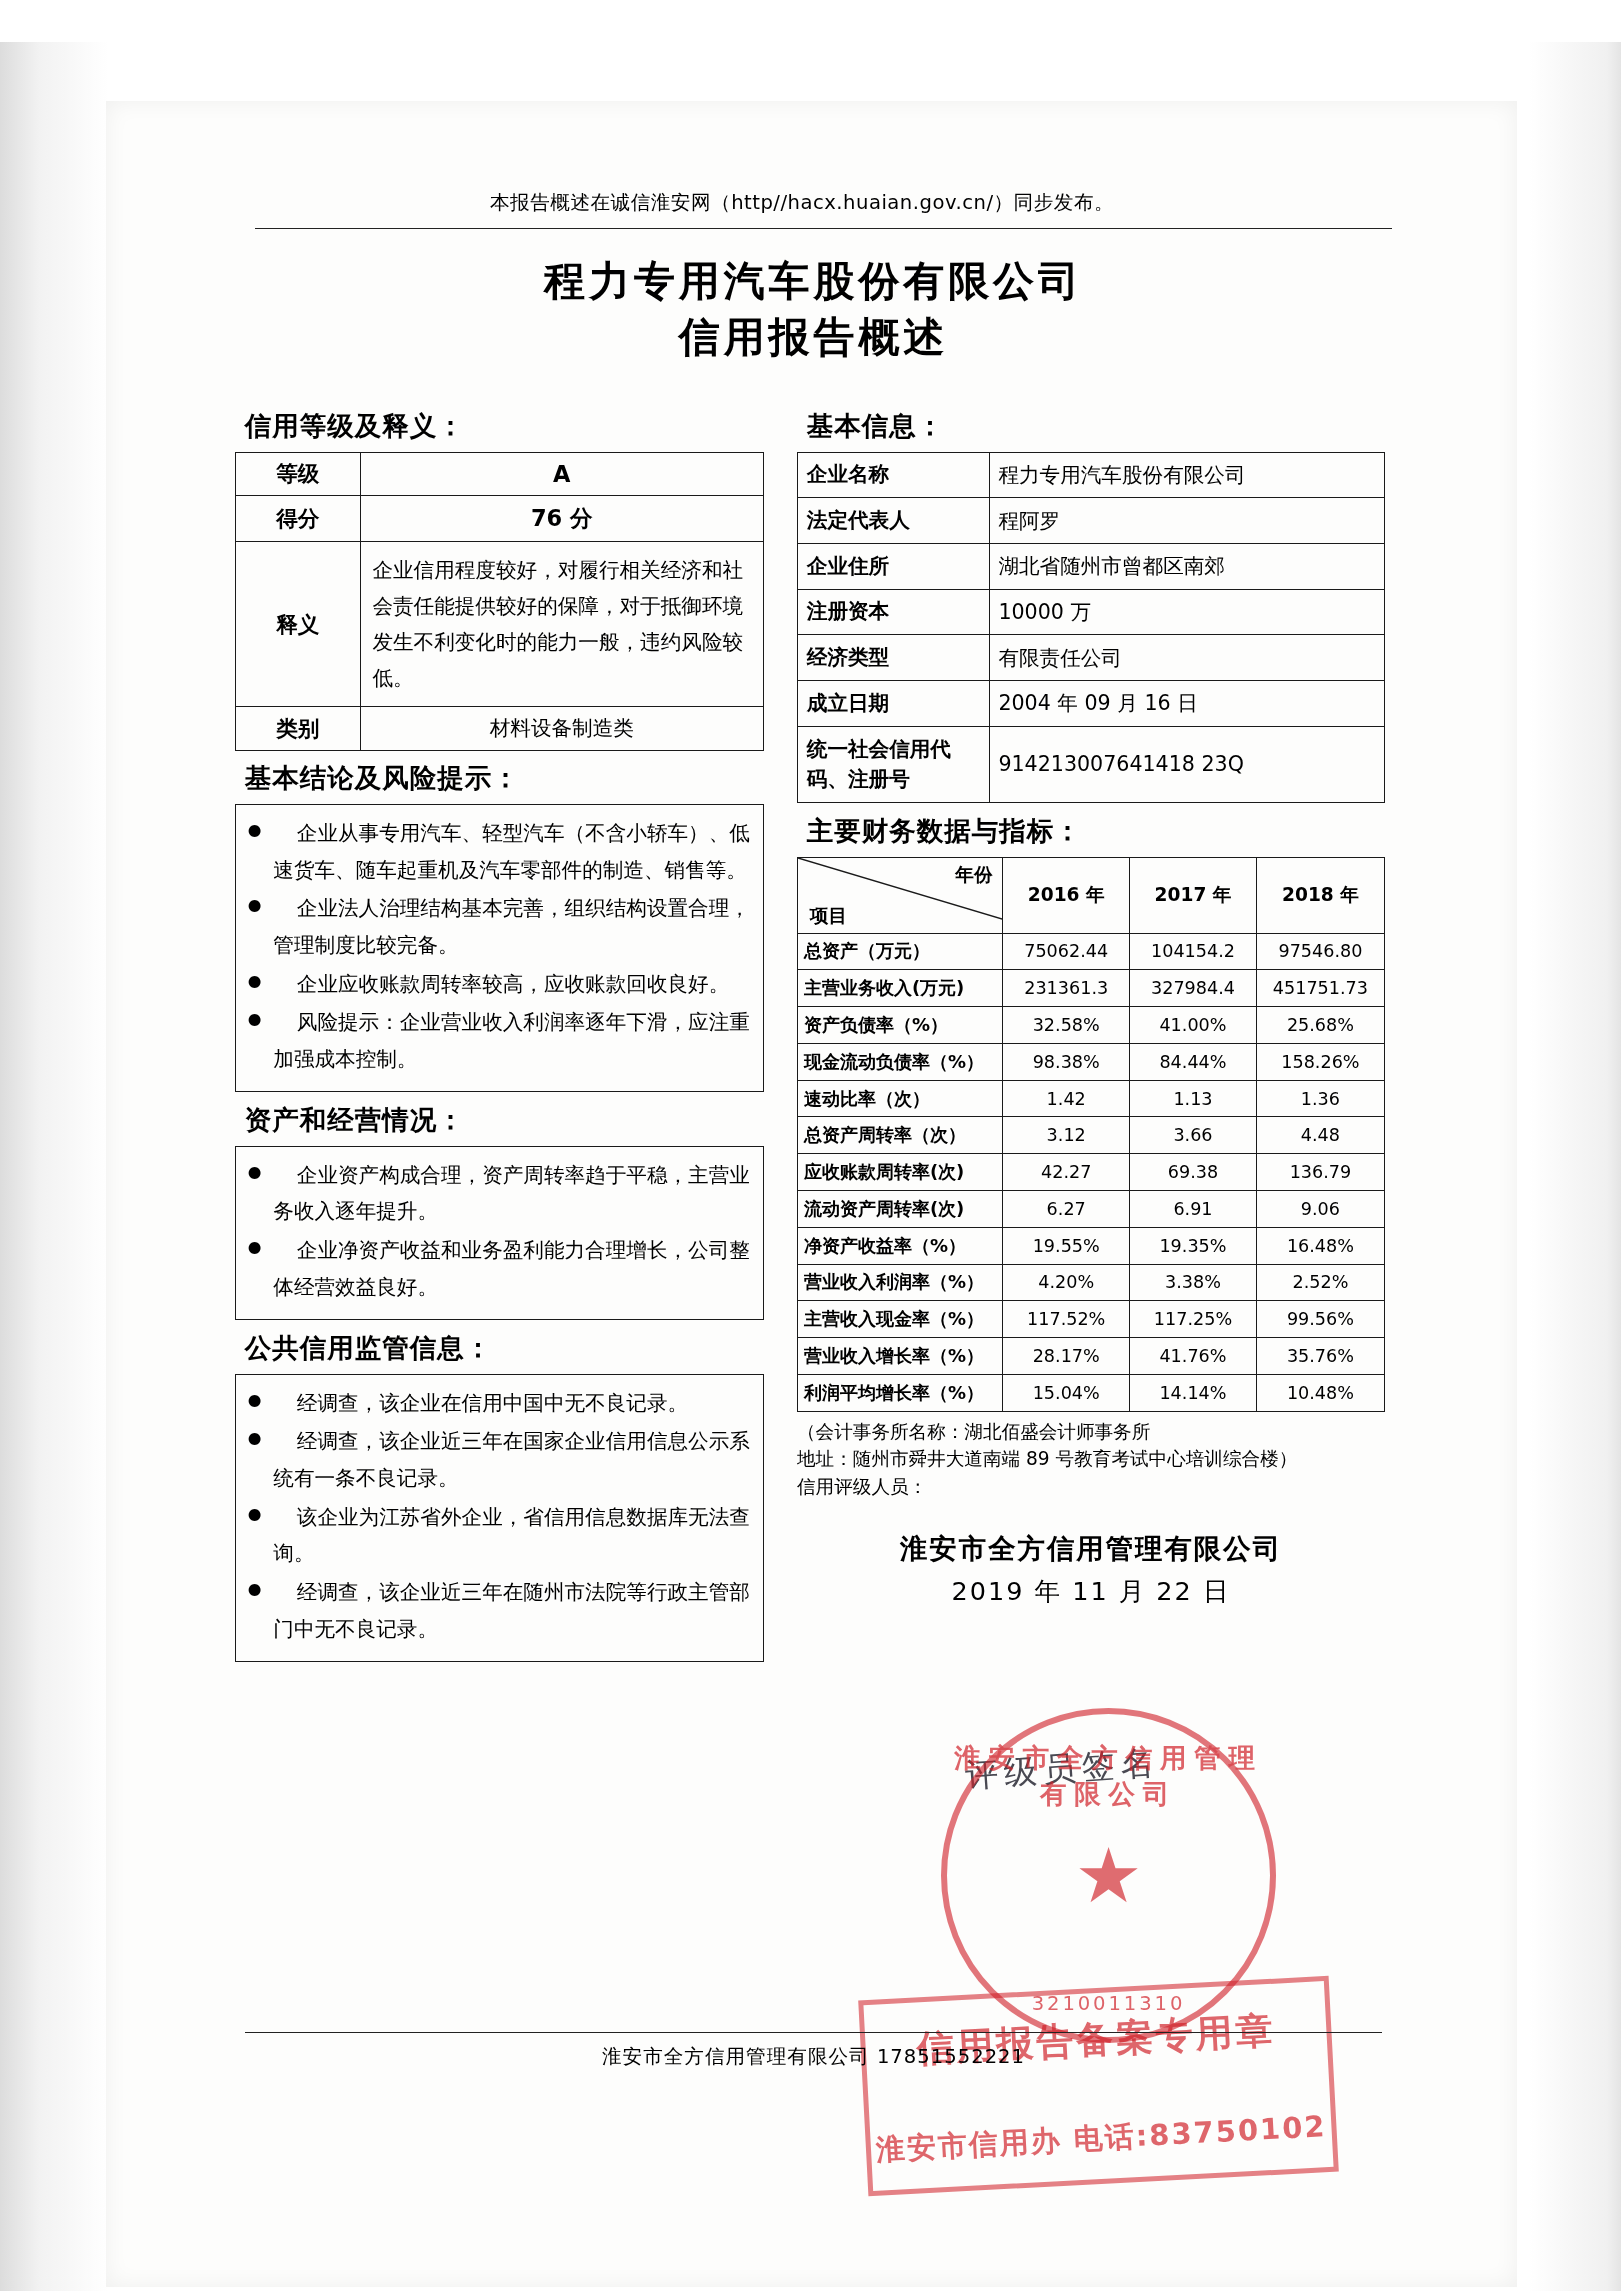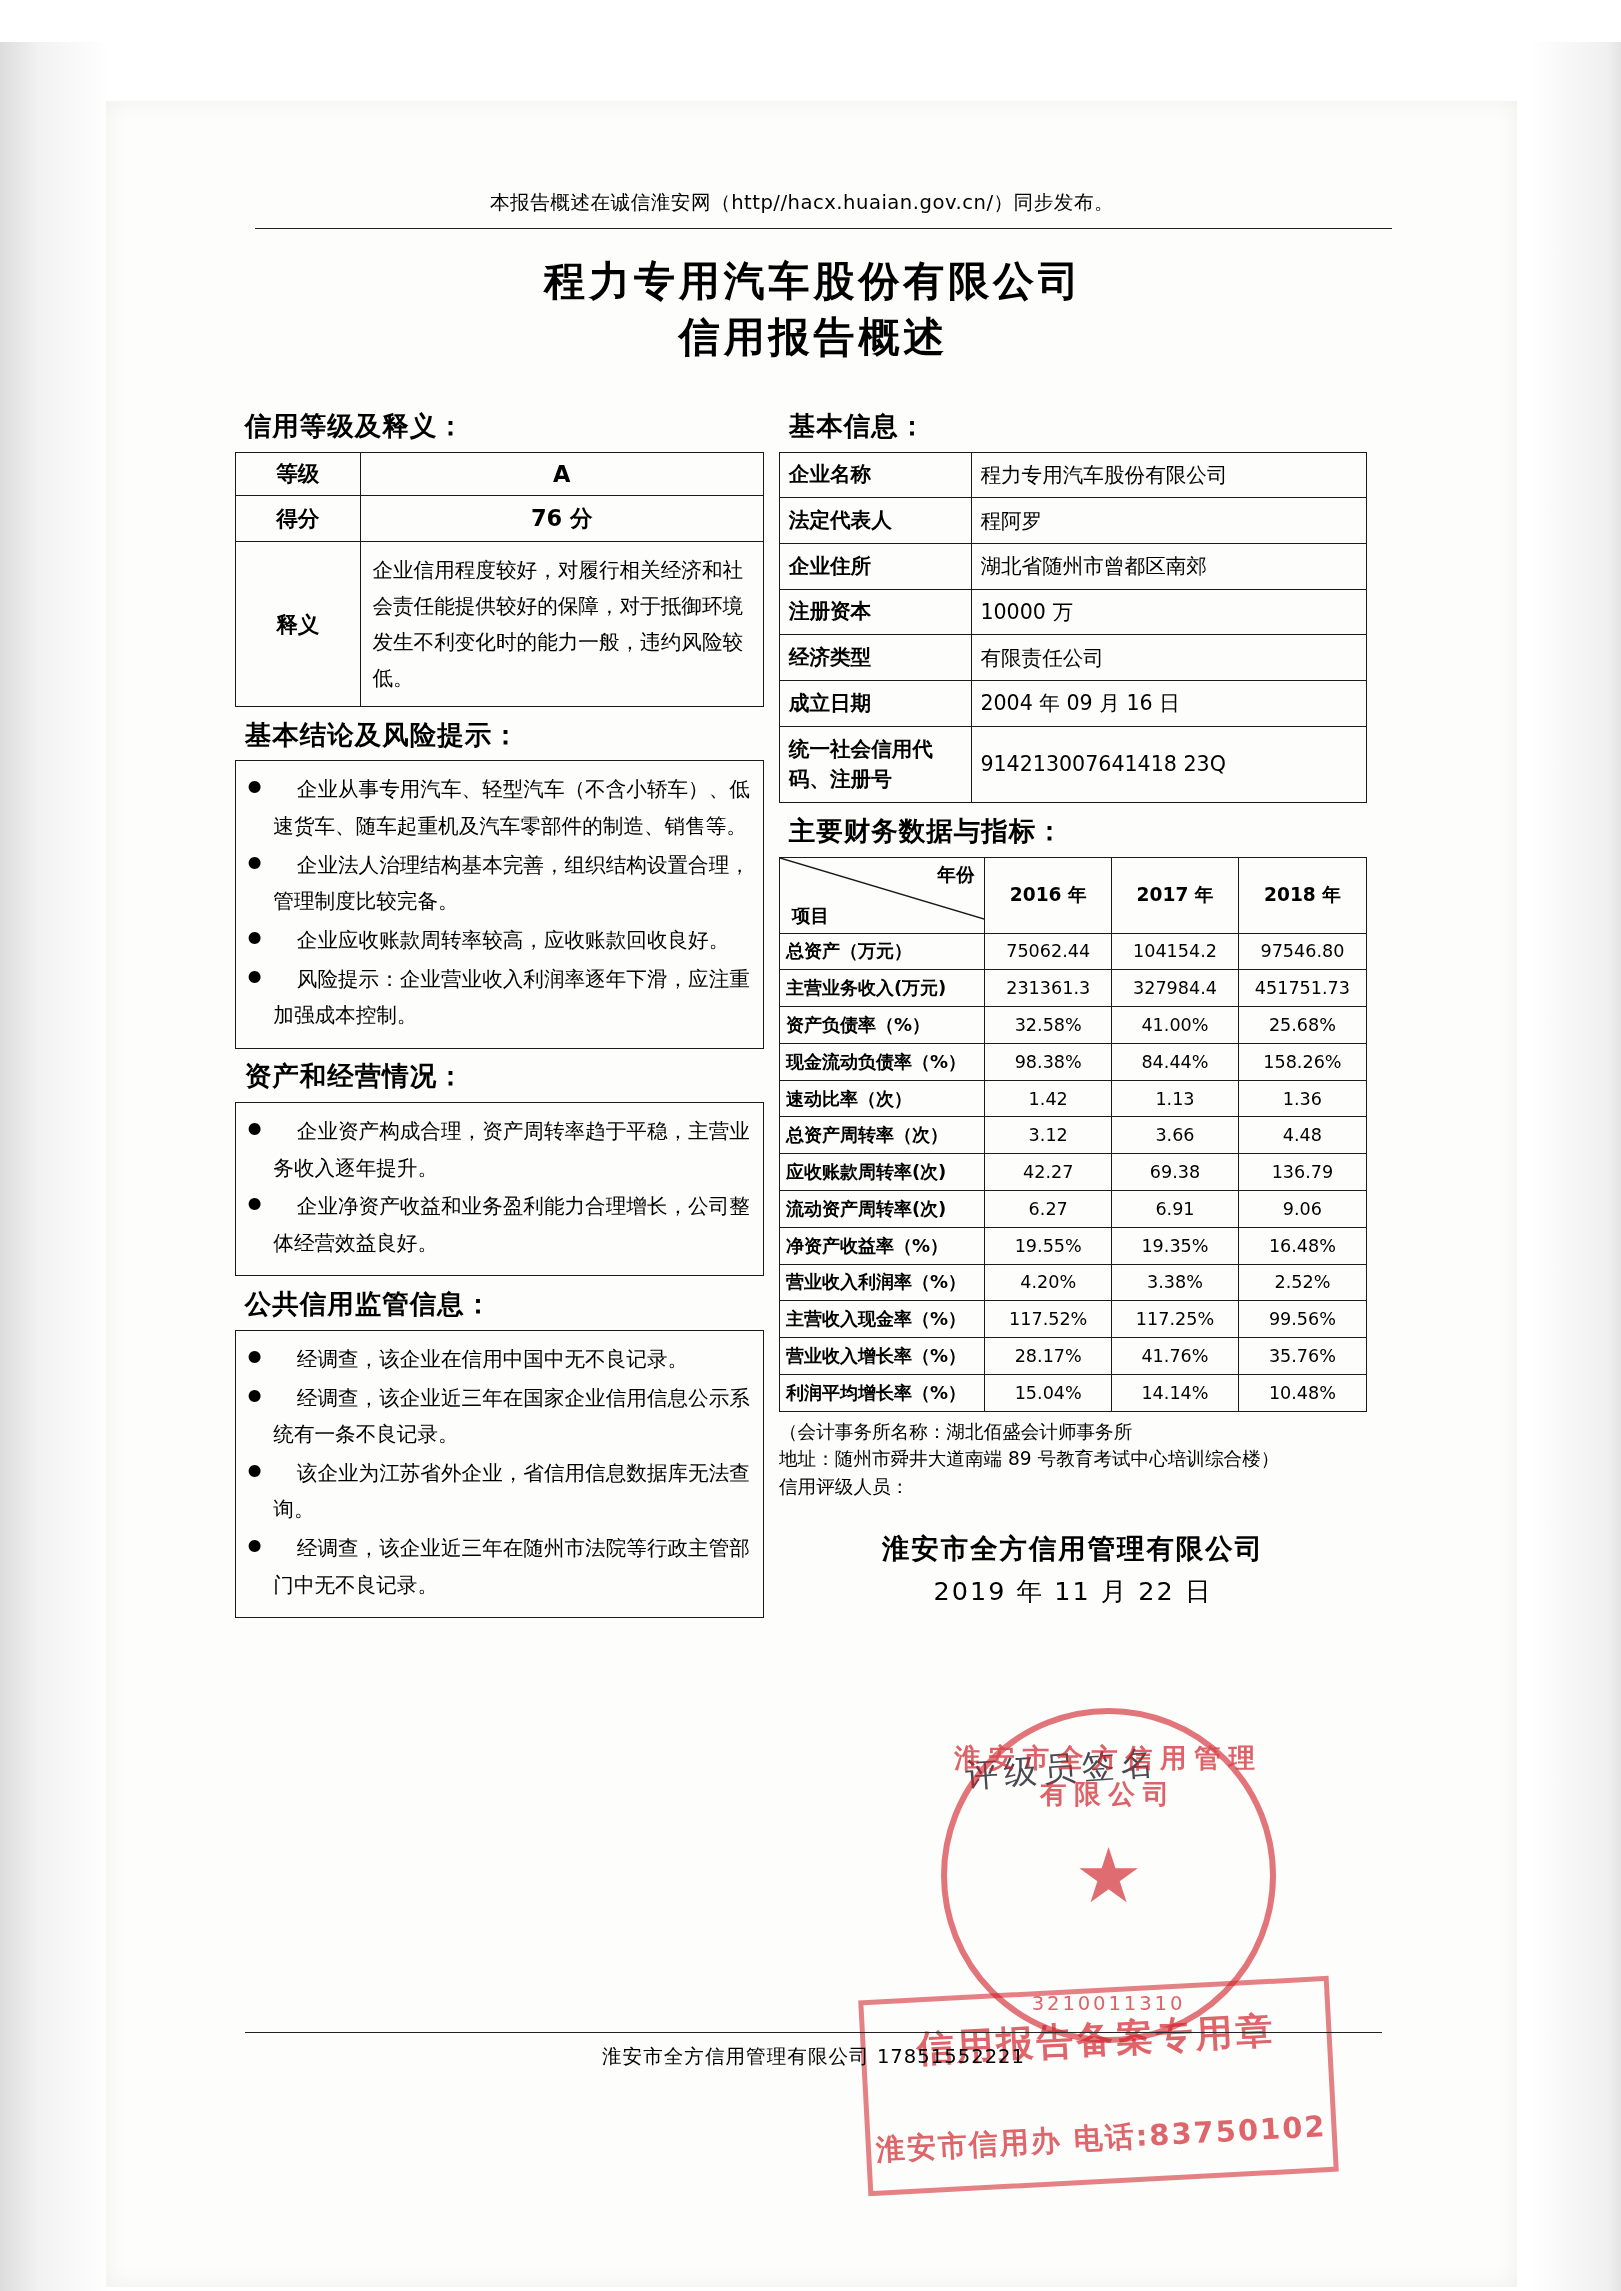--- a/index.html
+++ b/index.html
@@ -58,21 +58,21 @@
     margin-bottom: 33px;
   }
   .title-1, .title-2 {
     font-size: 41px;
     font-weight: bold;
     letter-spacing: 3.9px;
     line-height: 1.35;
   }
   .cols {
     display: flex;
-    gap: 15px;
+    gap: 33px;
     align-items: flex-start;
   }
   .col-left { width: 529px; }
   .col-right { width: 588px; }
 
   .section-title {
     font-size: 26.5px;
     font-weight: bold;
     letter-spacing: 1px;
     margin: 9.8px 0 7.8px 9.8px;
@@ -339,20 +339,24 @@
             <td class="lbl">等级</td>
             <td class="val-center">A</td>
           </tr>
           <tr>
             <td class="lbl">得分</td>
             <td class="val-center">76 分</td>
           </tr>
           <tr>
             <td class="lbl">释义</td>
             <td class="interp">企业信用程度较好，对履行相关经济和社会责任能提供较好的保障，对于抵御环境发生不利变化时的能力一般，违约风险较低。</td>
+          </tr>
+          <tr>
+            <td class="lbl">类别</td>
+            <td class="cat">材料设备制造类</td>
           </tr>
         </tbody>
           </table>
 
         <div class="section-title">基本结论及风险提示：</div>
         <div class="bullet-box">
           <div class="bullet">
             <span class="dot">●</span>
             <span class="txt">企业从事专用汽车、轻型汽车（不含小轿车）、低速货车、随车起重机及汽车零部件的制造、销售等。</span>
           </div>

